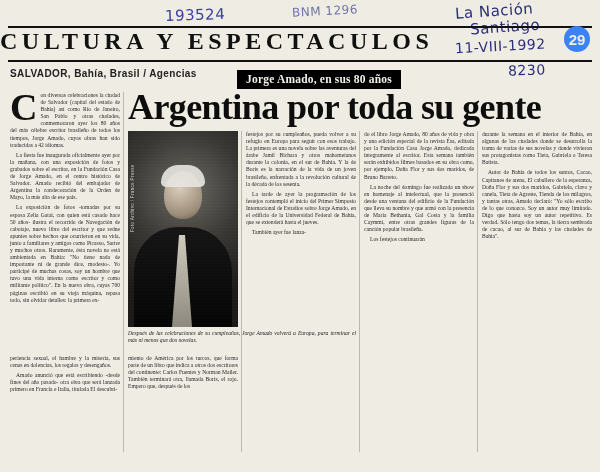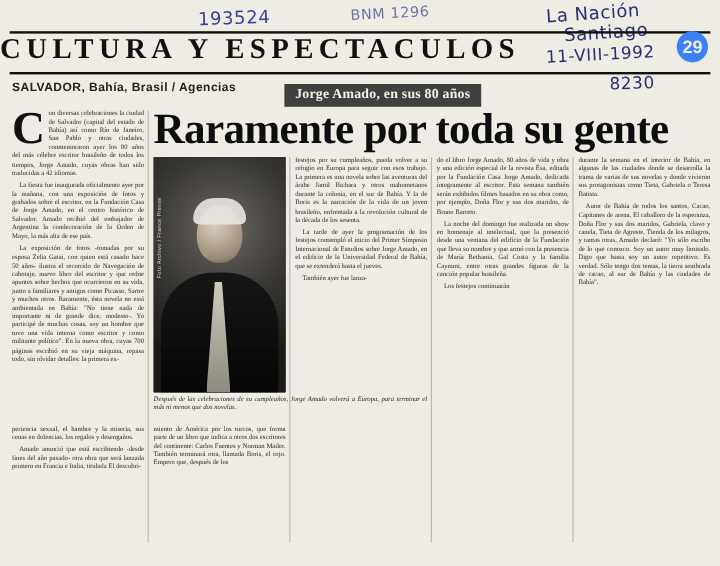--- a/index.html
+++ b/index.html
@@ -50,21 +50,21 @@
   
   .dateline{
     position:absolute;left:10px;top:68px;
     font-family:"Liberation Sans", sans-serif;
     font-size:10px;font-weight:bold;letter-spacing:.4px;color:#222;
   }
 
   
   .kicker{
     position:absolute;left:237px;top:70px;
-    background:#404040;color:#f3f1ea;
+    background:#000000;color:#f3f1ea;
     font-family:"Liberation Serif", serif;
     font-size:11.5px;font-weight:bold;
     padding:3px 9px 4px 9px;letter-spacing:.2px;
   }
 
   
   .headline{
     position:absolute;left:128px;top:88px;width:470px;
     font-family:"Liberation Serif", serif;
     font-weight:bold;font-size:36px;line-height:38px;
@@ -157,21 +157,21 @@
     <div class="rule-top"></div>
     <div class="section-title">CULTURA Y ESPECTACULOS</div>
     <div class="rule-bot"></div>
   </div>
   <div class="page-num">29</div>
 
   <div class="dateline">SALVADOR, Bahía, Brasil / Agencias</div>
 
   <div class="kicker">Jorge Amado, en sus 80 años</div>
 
-  <div class="headline">Raramente por toda su gente</div>
+  <div class="headline">Argentina por toda su gente</div>
 
   <div class="photo-wrap">
     <div class="sky"></div>
     <div class="suit"></div>
     <div class="shirt"></div>
     <div class="head"></div>
     <div class="hair"></div>
     <div class="grain"></div>
   </div>
   <div class="photo-credit">Foto Archivo / France Presse</div>

